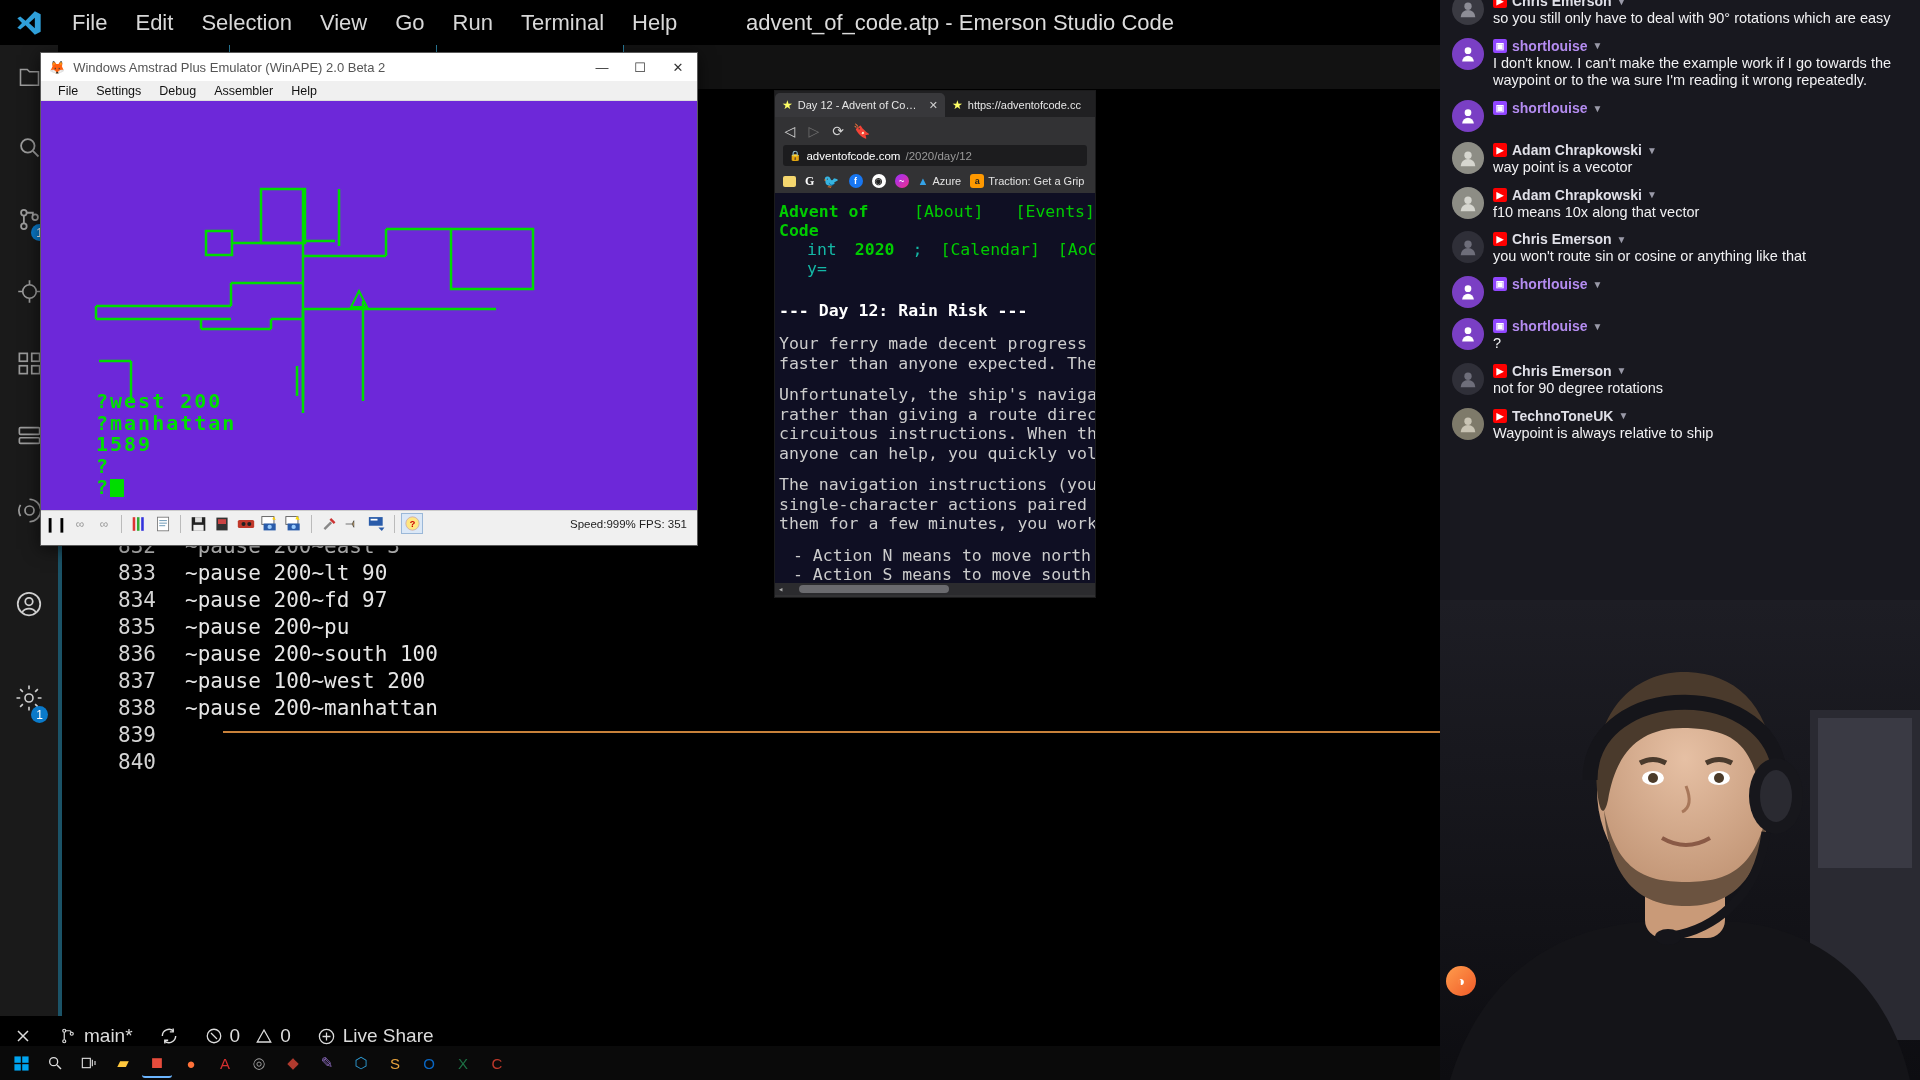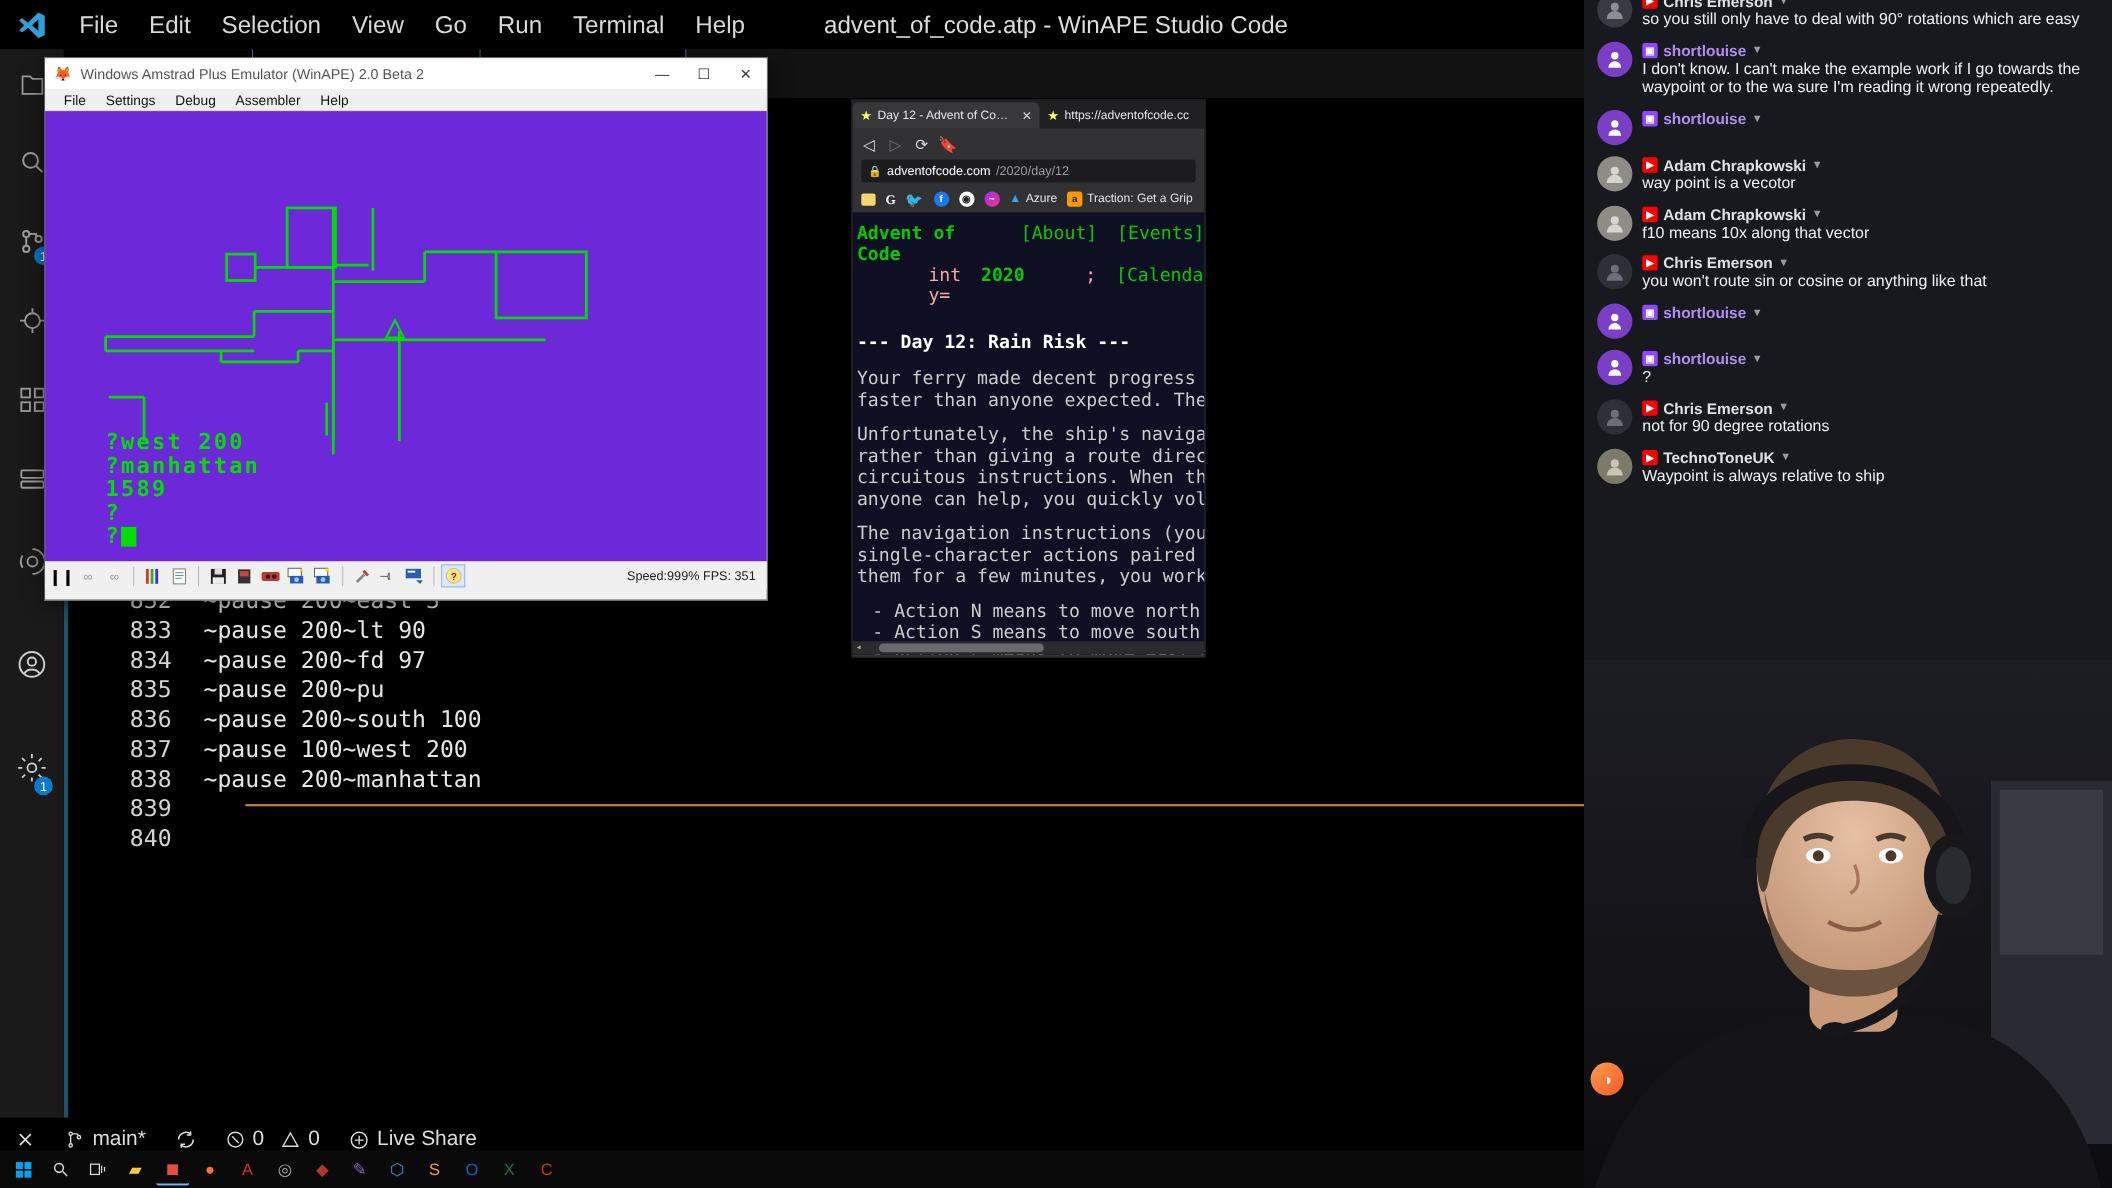--- a/index.html
+++ b/index.html
@@ -176,21 +176,21 @@
   .bm { display: flex; align-items: center; gap: 4px; }
   .bm-ic { width: 14px; height: 14px; border-radius: 50%;
            display: flex; align-items: center; justify-content: center;
            font-size: 9px; color: #fff; font-weight: bold; }
   .br-page {
     position: relative; height: 402px; background: #0f0f23; overflow: hidden;
     font-family: "DejaVu Sans Mono", monospace; font-size: 16.5px;
     color: #cccccc; padding: 10px 0 0 0;
   }
   .aoc-hdr { color: #00cc00; padding-left: 4px; line-height: 1.15; }
-  .aoc-hdr .dim2 { color: #fca5a5; margin-left: 37px; }
+  .aoc-hdr .dim2 { color: #14b8a6; }
   .aoc-links { color: #00cc00; }
   .aoc-line { padding: 0 4px; line-height: 1.18; white-space: pre; }
   .aoc-white { color: #ffffff; font-weight: bold; }
   .br-scroll { position: absolute; left: 0; bottom: 0; width: 322px; height: 12px;
                background: #2b2b2e; display: flex; align-items: center; }
   .br-scroll .bar { height: 8px; width: 150px; background: #6a6a6e;
                     border-radius: 4px; margin-left: 16px; }
 
   
   .chat {
@@ -238,21 +238,21 @@
       <div class="vs-menu">
         <div class="vs-menu-item">File</div>
         <div class="vs-menu-item">Edit</div>
         <div class="vs-menu-item">Selection</div>
         <div class="vs-menu-item">View</div>
         <div class="vs-menu-item">Go</div>
         <div class="vs-menu-item">Run</div>
         <div class="vs-menu-item">Terminal</div>
         <div class="vs-menu-item">Help</div>
       </div>
-      <div class="vs-title-center">advent_of_code.atp - WinAPE Studio Code</div>
+      <div class="vs-title-center">advent_of_code.atp - Emerson Studio Code</div>
     </div>
 
     <div class="activitybar">
       <div class="ab-icon" style="height:66px">
         <svg width="27" height="27" viewBox="0 0 24 24" fill="none" stroke="#9b9b9b" stroke-width="1.4">
             <path d="M4 4h6l2 2h8v12H4z"></path>
           </svg>
       </div>
       <div class="ab-icon" style="height:72px">
         <svg width="27" height="27" viewBox="0 0 24 24" fill="none" stroke="#9b9b9b" stroke-width="1.6">
@@ -668,21 +668,21 @@
         <span>Azure</span>
       </div>
       <div class="bm">
         <span class="bm-ic" style="background:#ff9900;color:#222;border-radius:3px">a</span>
         <span>Traction: Get a Grip</span>
       </div>
     </div>
 
     <div class="br-page">
       <div class="aoc-hdr">
-        <div style="display:flex;gap:18px;align-items:baseline">
+        <div style="display:flex;gap:32px;align-items:baseline">
           <span style="font-weight:bold">Advent of Code</span>
           <span class="aoc-links">[About]</span>
           <span class="aoc-links">[Events]</span>
         </div>
         <div style="display:flex;gap:18px;align-items:baseline;padding-left:28px">
           <span class="dim2">int y=</span>
             <span style="color:#00cc00;font-weight:bold">2020</span>
             <span class="dim2">;</span>
           <span class="aoc-links">[Calendar]</span>
           <span class="aoc-links">[AoC+</span>

